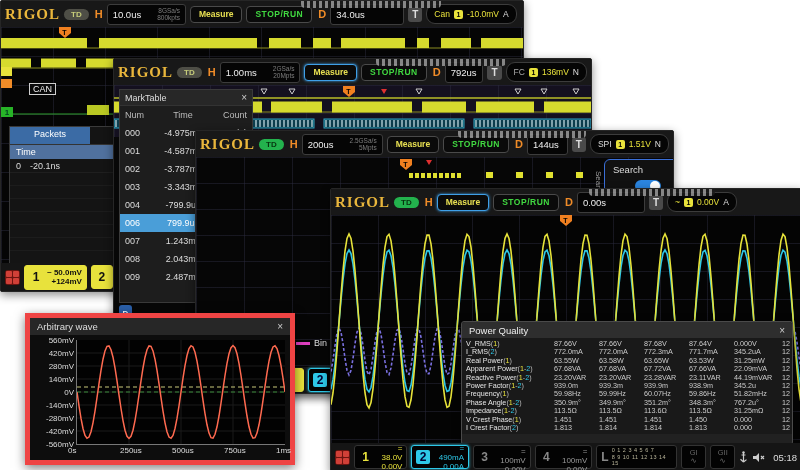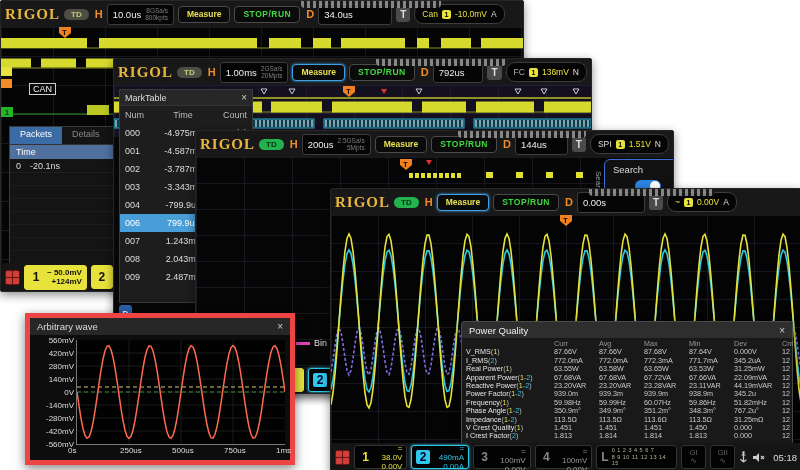--- a/index.html
+++ b/index.html
@@ -5,21 +5,21 @@
   html,body{margin:0;padding:0;background:#fff;font-family:"Liberation Sans","DejaVu Sans",sans-serif;}
   #page{position:relative;width:800px;height:470px;background:#fff;overflow:hidden;}
   .win{position:absolute;background:#070707;border:1px solid #262626;box-shadow:0 3px 10px rgba(0,0,0,.45);overflow:hidden;border-radius:2px;}
   
   .hdr{position:relative;height:26px;background:#181818;display:flex;align-items:center;gap:4px;padding:0 4px;white-space:nowrap;}
   .logo{font-family:"Liberation Serif","DejaVu Serif",serif;font-weight:bold;font-size:15px;color:#e9b63c;letter-spacing:1px;}
   .td{font-size:8px;font-weight:bold;border-radius:8px;padding:1px 7px;}
   .td-gray{background:#4e4e46;color:#c6cc7a;}
   .td-green{background:#23b24d;color:#titre;color:#06350f;}
   .hk{color:#f08c28;font-weight:bold;font-size:11px;margin-left:2px;}
-  .hbox{display:flex;align-items:center;gap:4px;background:#050505;border:1px solid #3c3c3c;border-radius:3px;padding:1px 5px;height:17px;}
+  .hbox{display:flex;align-items:center;gap:16px;background:#050505;border:1px solid #3c3c3c;border-radius:3px;padding:1px 5px;height:17px;}
   .hval{color:#eee;font-size:9.5px;}
   .rate{font-size:6.5px;line-height:7px;color:#7d7d7d;text-align:right;}
   .btn{background:#0a0a0a;border:1px solid #4a4a4a;border-radius:4px;font-size:8.5px;font-weight:bold;padding:2px 8px;height:17px;box-sizing:border-box;}
   .btn.measure{color:#e8e052;}
   .btn.sel{border-color:#3fa0e8;box-shadow:0 0 3px #3fa0e8;}
   .btn.stoprun{color:#41d941;letter-spacing:.5px;}
   .tk{color:#ddd;font-weight:bold;font-size:10px;background:#4a4a4a;border-radius:3px;padding:0 4px;height:15px;line-height:15px;}
   .tbox{display:flex;align-items:center;gap:4px;background:#050505;border:1px solid #3c3c3c;border-radius:9px;padding:1px 7px;height:16px;}
   .tmode{color:#e8e23c;font-size:8.5px;}
   .tmode.dim{color:#aaa;}
@@ -35,21 +35,21 @@
   .mt-title{display:flex;justify-content:space-between;align-items:center;padding:2px 5px;background:#272727;border-bottom:1px solid #333;color:#ddd;}
   .mt-x{color:#ccc;cursor:pointer;font-size:10px;}
   .mt-row{display:grid;grid-template-columns:30px 1fr 36px;padding:0 5px;align-items:center;height:18px;}
   .mt-row span:nth-child(2){text-align:center;}
   .mt-row span:nth-child(3){text-align:right;}
   .mt-head{color:#bbb;}
   .mt-sel{background:#4a9ed8;color:#fff;}
   
   #w1-packets{position:absolute;left:8px;top:125px;width:128px;height:138px;background:#141414;border:1px solid #3a3a3a;font-size:9px;}
   .pk-tabs{display:flex;height:17px;border-bottom:1px solid #333;}
-  .pk-tab{padding:2px 10px;color:#888;}
+  .pk-tab{padding:2px 24px;color:#888;}
   .pk-tab.act{background:#3b6ba5;color:#fff;}
   .pk-head{display:grid;grid-template-columns:1.3fr .7fr;background:#50719e;color:#fff;height:14px;align-items:center;padding:0 6px;}
   .pk-head span:last-child{text-align:right;}
   .pk-row{display:grid;grid-template-columns:14px 1fr .6fr;color:#ddd;height:13px;align-items:center;padding:0 6px;border-bottom:1px solid #1f1f1f;}
   .pk-row span:last-child{text-align:right;}
   .pk-empty{height:12px;border-bottom:1px solid #1c1c1c;}
   
   .chbar{position:absolute;left:0;right:0;bottom:0;background:#151515;display:flex;align-items:center;gap:4px;padding:0 4px;}
   .menu-icon{width:15px;height:15px;background:#6b1410;border-radius:3px;display:grid;grid-template-columns:6px 6px;grid-gap:1px;padding:1px;box-sizing:border-box;}
   .menu-icon i{background:#d04038;border-radius:1px;}
@@ -514,29 +514,20 @@
           <polygon points="229,0 241,0 241,6 235,11 229,6" fill="#f08020"></polygon>
           <text x="232.2" y="8" font-size="7" font-weight="bold" fill="#000">T</text>
         </svg>
     </div>
     <div id="pq">
       <div class="pq-title">
         <span>Power Quality</span>
         <span class="mt-x">×</span>
       </div>
       <div id="pq-table">
-          <div class="pq-row hd">
-            <span></span>
-            <span>Curr</span>
-            <span>Avg</span>
-            <span>Max</span>
-            <span>Min</span>
-            <span>Dev</span>
-            <span>Cnt</span>
-          </div>
           <div class="pq-row">
             <span><span class="pq-l">V_RMS</span><span class="cg">(</span><span class="cy1">1</span><span class="cg">)</span></span>
             <span>87.66V</span>
             <span>87.66V</span>
             <span>87.68V</span>
             <span>87.64V</span>
             <span>0.000V</span>
             <span>12</span>
           </div>
           <div class="pq-row">
@@ -605,21 +596,21 @@
           <div class="pq-row">
             <span><span class="pq-l">Impedance</span><span class="cg">(</span><span class="cy1">1</span><span class="cg">-</span><span class="cc2">2</span><span class="cg">)</span></span>
             <span>113.5Ω</span>
             <span>113.5Ω</span>
             <span>113.6Ω</span>
             <span>113.5Ω</span>
             <span>31.25mΩ</span>
             <span>12</span>
           </div>
           <div class="pq-row">
-            <span><span class="pq-l">V Crest Quality</span><span class="cg">(</span><span class="cy1">1</span><span class="cg">)</span></span>
+            <span><span class="pq-l">V Crest Phase</span><span class="cg">(</span><span class="cy1">1</span><span class="cg">)</span></span>
             <span>1.451</span>
             <span>1.451</span>
             <span>1.451</span>
             <span>1.450</span>
             <span>0.000</span>
             <span>12</span>
           </div>
           <div class="pq-row">
             <span><span class="pq-l">I Crest Factor</span><span class="cg">(</span><span class="cc2">2</span><span class="cg">)</span></span>
             <span>1.813</span>

